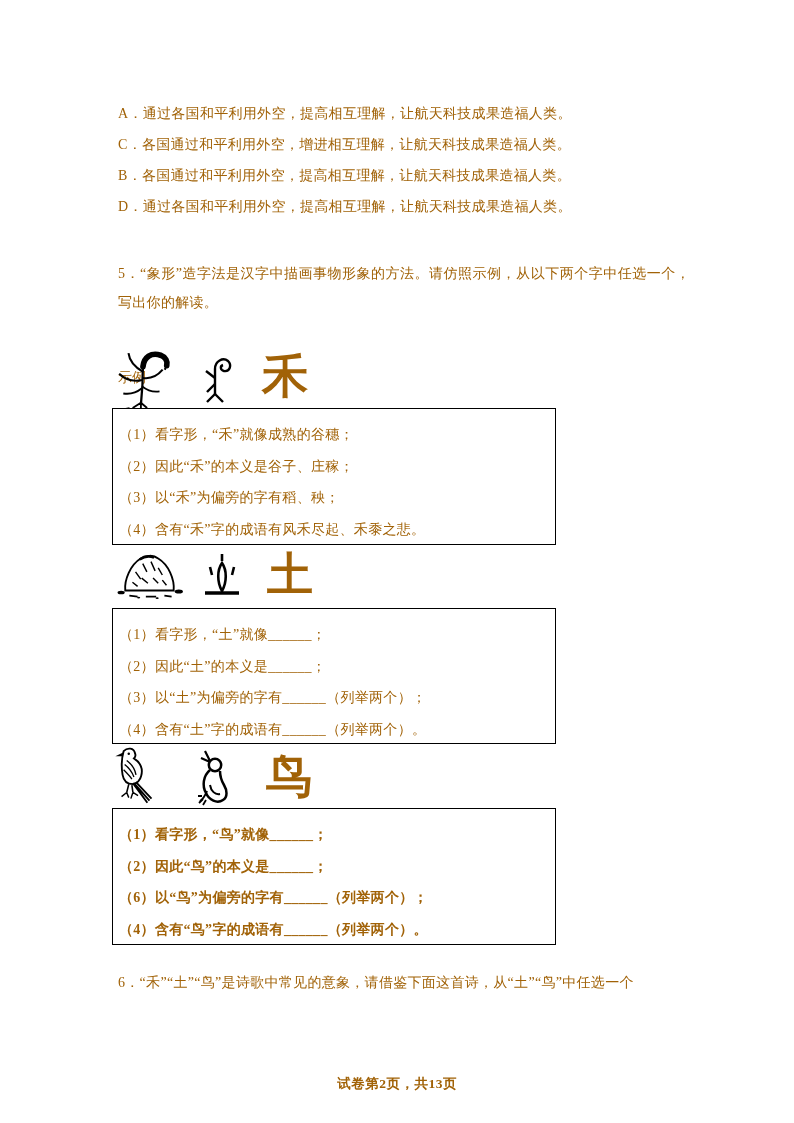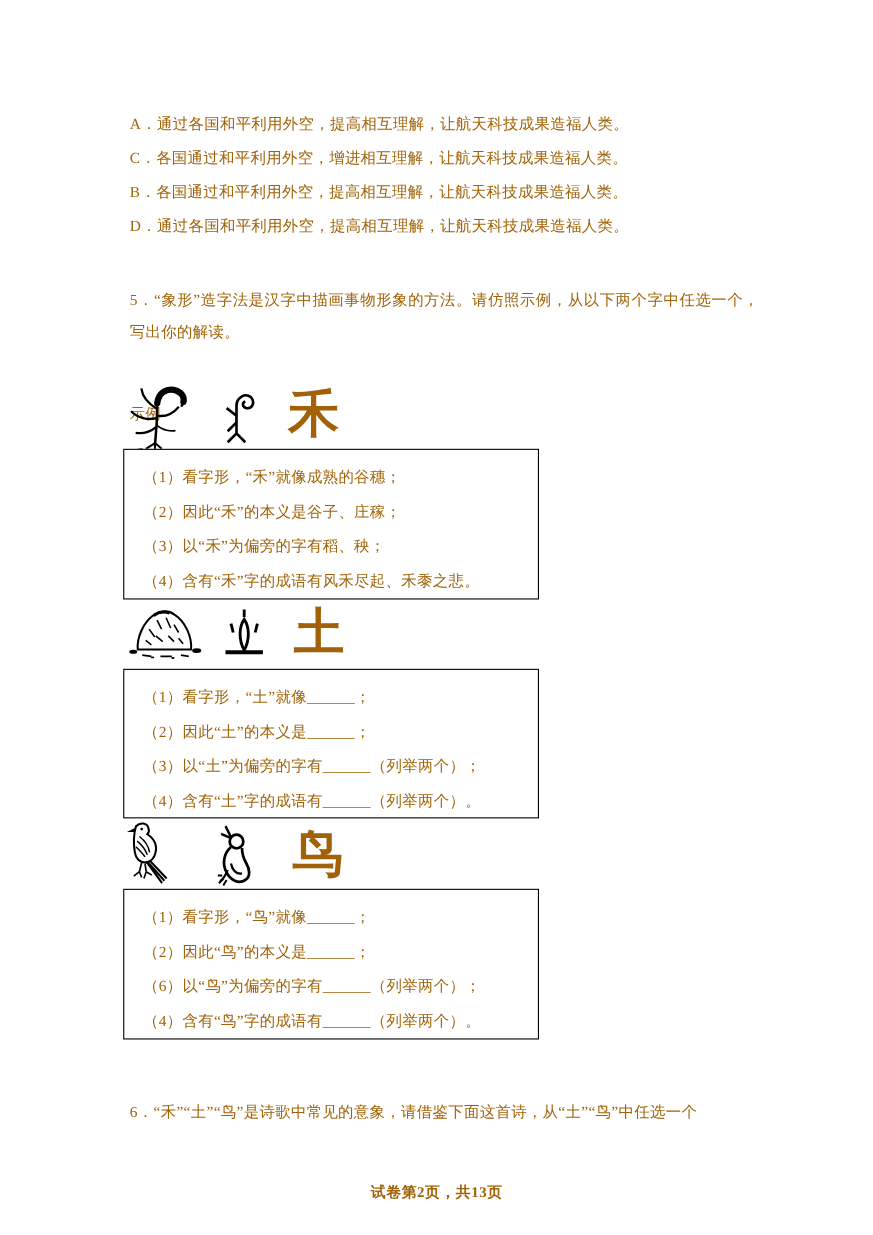--- a/index.html
+++ b/index.html
@@ -19,28 +19,28 @@
   .picto{position:absolute;}
   .modern-char{
     position:absolute;
     font-size:46px;
     font-weight:bold;
     line-height:50px;
     font-family:"Liberation Serif","DejaVu Serif",serif;
   }
   .exp-box{
     position:absolute;
-    left:112px;width:378px;
+    left:112px;width:444px;
     border:1.5px solid #000;
     box-sizing:border-box;
-    padding:10px 8px 0 17px;
+    padding:10px 8px 0 6px;
     background:#fff;
   }
   .exp-box .bline{height:31.5px;line-height:31.5px;font-size:14px;letter-spacing:0.3px;white-space:nowrap;}
-  .q6{position:absolute;left:118px;top:972px;width:574px;line-height:22px;font-size:14px;letter-spacing:0.3px;margin-top:29px;}
+  .q6{position:absolute;left:118px;top:972px;width:574px;line-height:22px;font-size:14px;letter-spacing:0.3px;}
   .footer{
     position:absolute;left:0;top:1075px;width:100%;
     text-align:center;font-size:13.5px;letter-spacing:0.5px;font-weight:bold;
   }
   svg{display:block;}
 </style>
 </head>
 <body>
 
 <div class="page">
@@ -133,21 +133,21 @@
       <path d="M4,10 L13,14 M8,3 L13,13" stroke-width="2.2"></path>
       <circle cx="18" cy="17" r="6.2" fill="#fff" stroke-width="2.5"></circle>
       <path d="M13,22 C6,28 5,38 9,45 C12,52 20,56 26,52 C31,49 30,42 27,37 C24,32 23,27 23,23" stroke-width="2.5"></path>
       <path d="M13,37 C14,43 18,47 23,46" stroke-width="2"></path>
       <path d="M10,43 C8,48 6,51 3,53" stroke-width="2"></path>
       <path d="M5,48 L1,48 M6,51 L2,55 M9,52 L6,57" stroke-width="1.8"></path>
     </svg>
   </div>
   <div class="modern-char" style="left:266px;top:752px;">鸟</div>
 
-  <div class="exp-box" style="top:808px;height:137px;">
+  <div class="exp-box" style="top:808px;height:137px;font-weight:bold;">
     <div class="bline">（1）看字形，“鸟”就像______；</div>
     <div class="bline">（2）因此“鸟”的本义是______；</div>
     <div class="bline">（6）以“鸟”为偏旁的字有______（列举两个）；</div>
     <div class="bline">（4）含有“鸟”字的成语有______（列举两个）。</div>
   </div>
 
   <div class="q6">6．“禾”“土”“鸟”是诗歌中常见的意象，请借鉴下面这首诗，从“土”“鸟”中任选一个</div>
 
   <div class="footer">试卷第2页，共13页</div>
 

